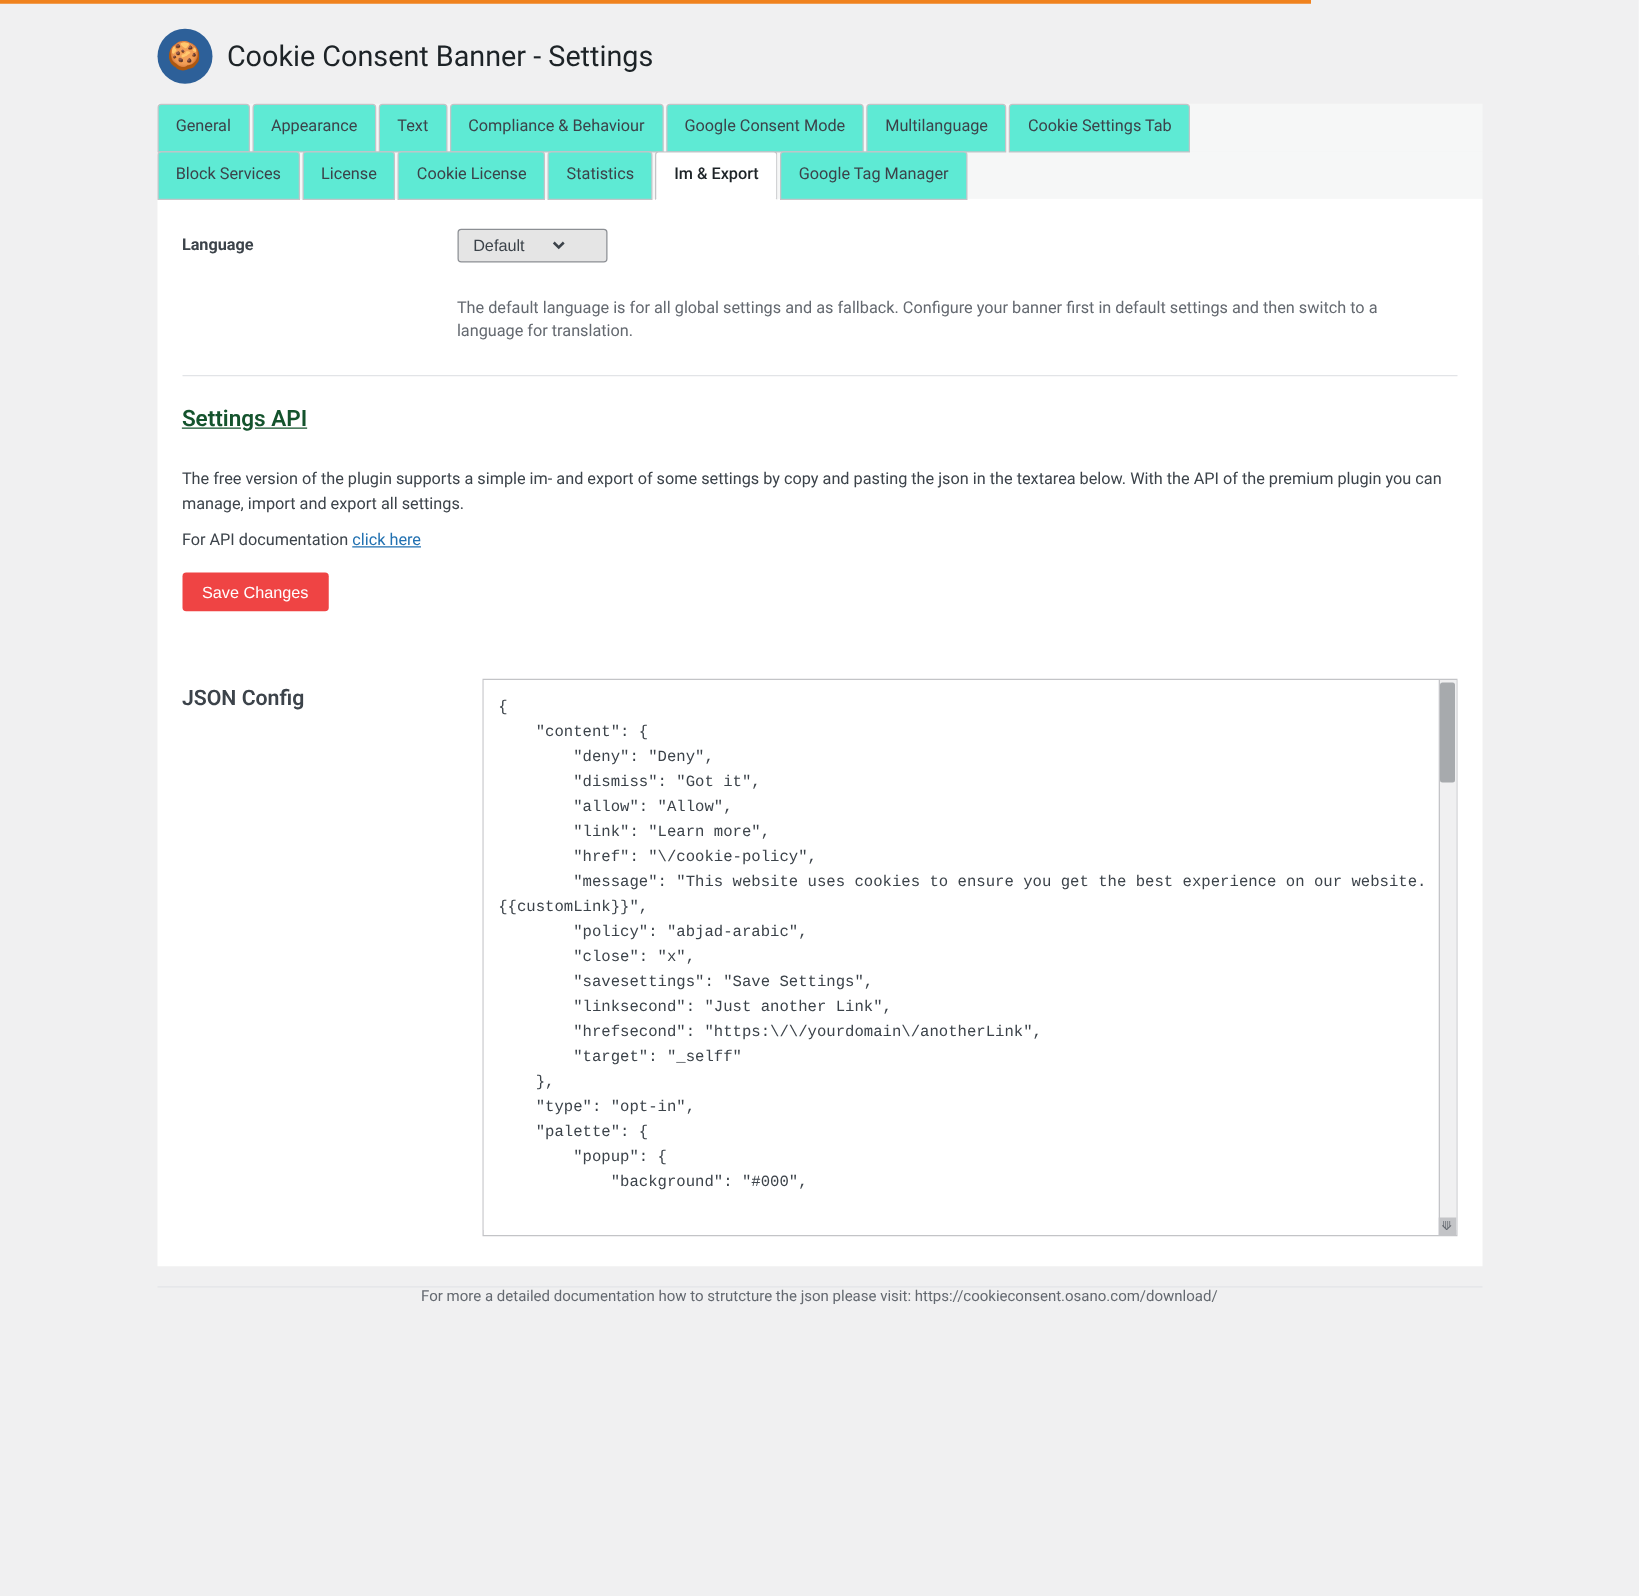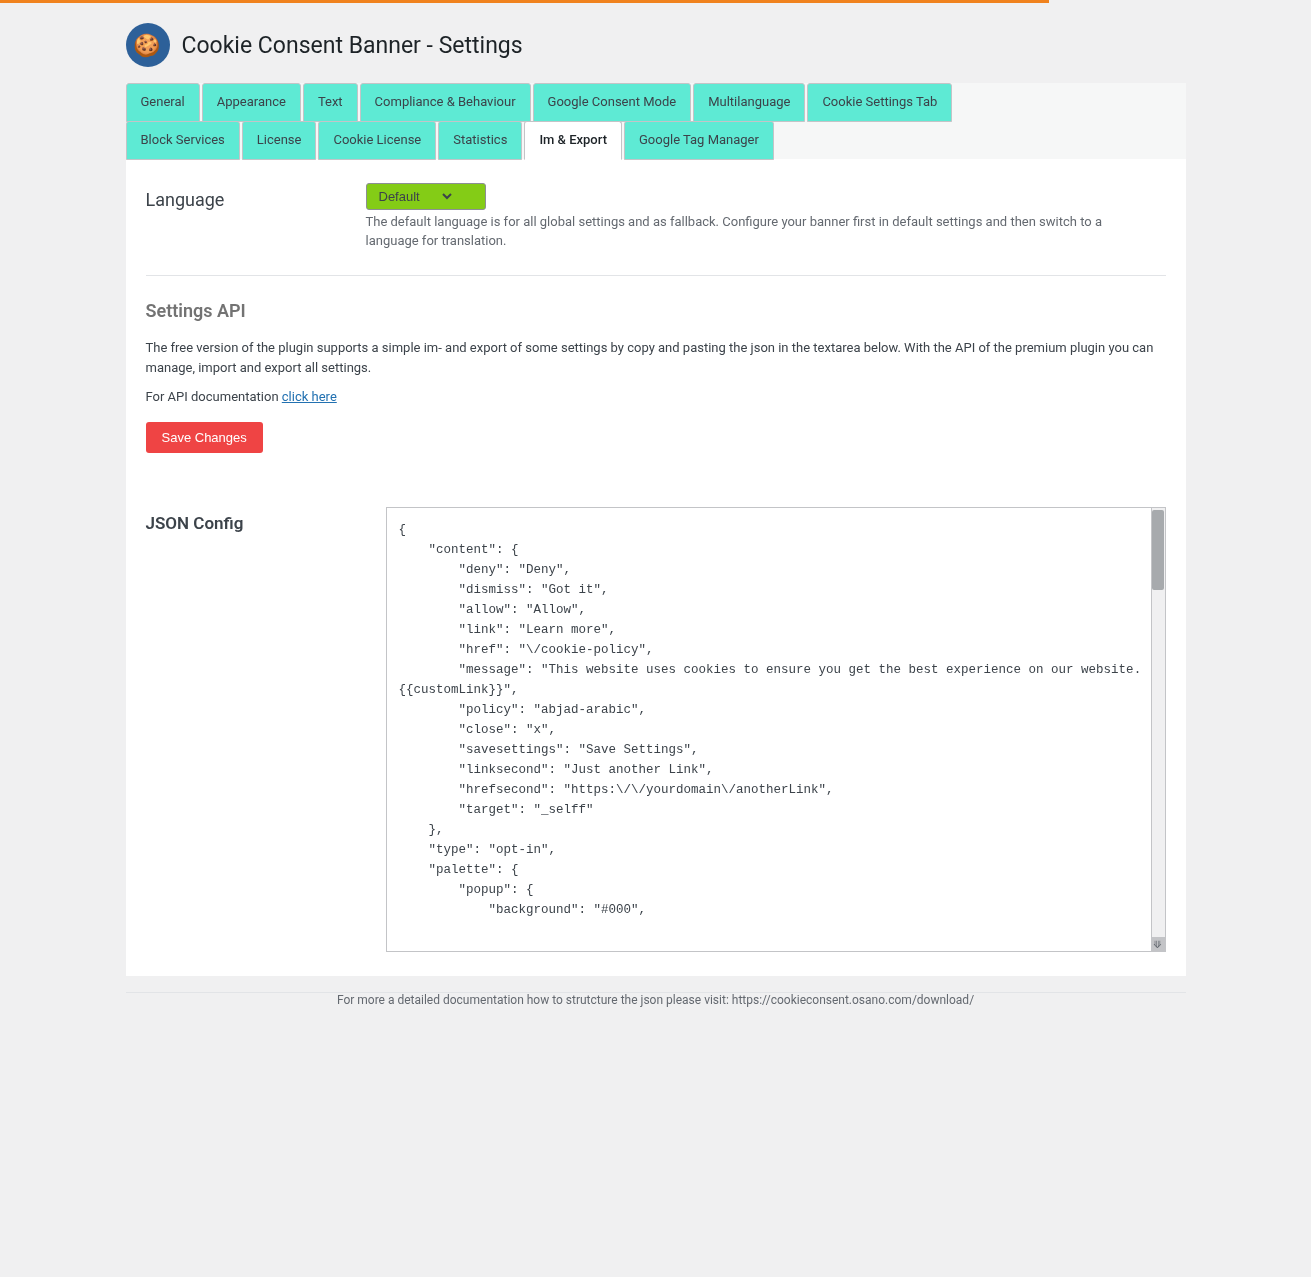--- a/index.html
+++ b/index.html
@@ -70,39 +70,39 @@
     }
     
     .section-row {
       display: flex;
       align-items: flex-start;
       margin-bottom: 24px;
       padding-bottom: 24px;
       border-bottom: 1px solid #e2e4e7;
     }
     .section-label {
-      font-weight: 400;
-      font-size: 18px;
+      font-weight: 700;
+      font-size: 13px;
       min-width: 220px;
       padding-top: 6px;
     }
     .section-content {
       flex: 1;
     }
     .select-wrapper {
       display: inline-flex;
       align-items: center;
       border: 1px solid #8c8f94;
       border-radius: 3px;
-      background: #84cc16;
+      background: #e5e5e5;
       padding: 4px 8px;
       gap: 8px;
       cursor: pointer;
       min-width: 120px;
-      margin-bottom: 2px;
+      margin-bottom: 27px;
     }
     .select-wrapper select {
       border: none;
       background: transparent;
       font-size: 13px;
       color: #3c434a;
       cursor: pointer;
       outline: none;
       min-width: 80px;
     }
@@ -112,22 +112,23 @@
       line-height: 1.5;
       max-width: 780px;
     }
     
     .settings-api-section {
       margin-bottom: 24px;
     }
     .settings-api-title {
       font-size: 18px;
       font-weight: 600;
-      color: #737373;
-      margin-bottom: 17px;
+      color: #14532d;
+      margin-bottom: 28px;
+      text-decoration: underline;
     }
     .settings-api-desc {
       font-size: 13px;
       color: #3c434a;
       line-height: 1.6;
       margin-bottom: 10px;
     }
     .api-doc-line {
       font-size: 13px;
       color: #3c434a;

